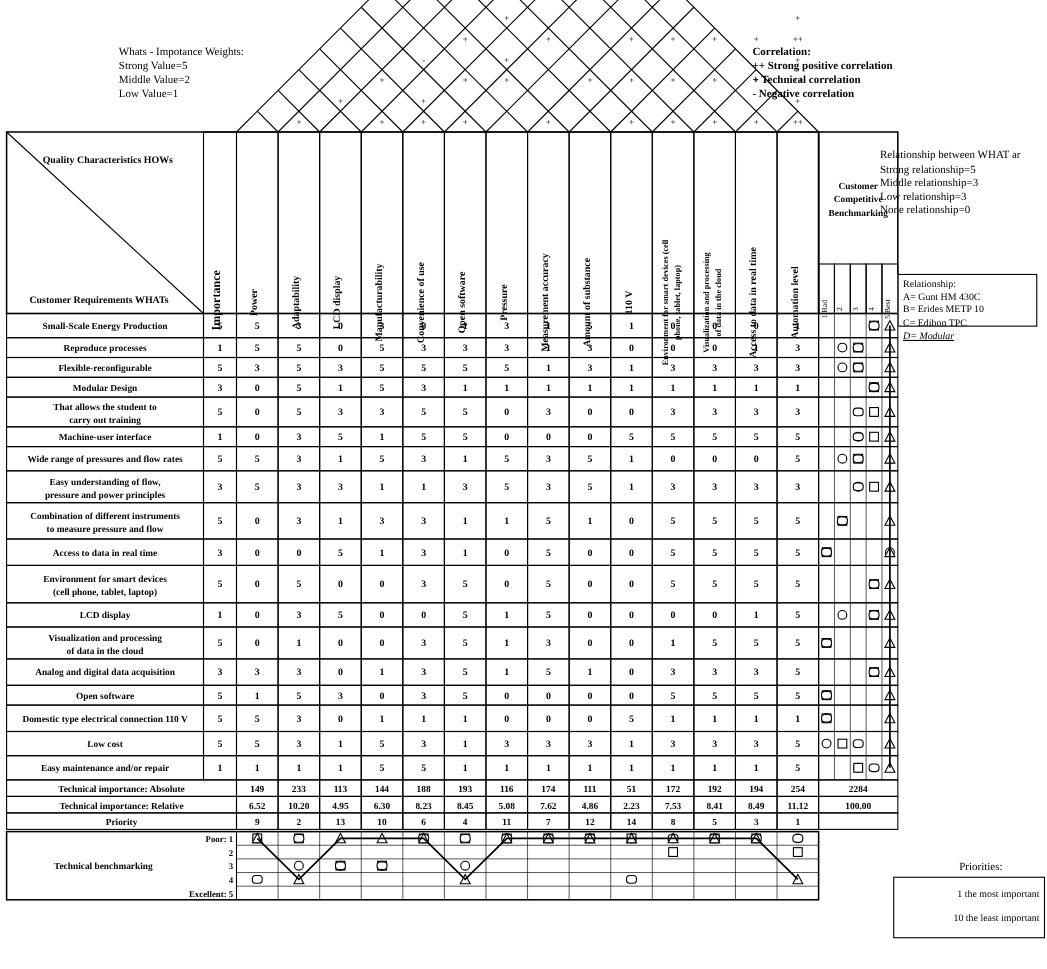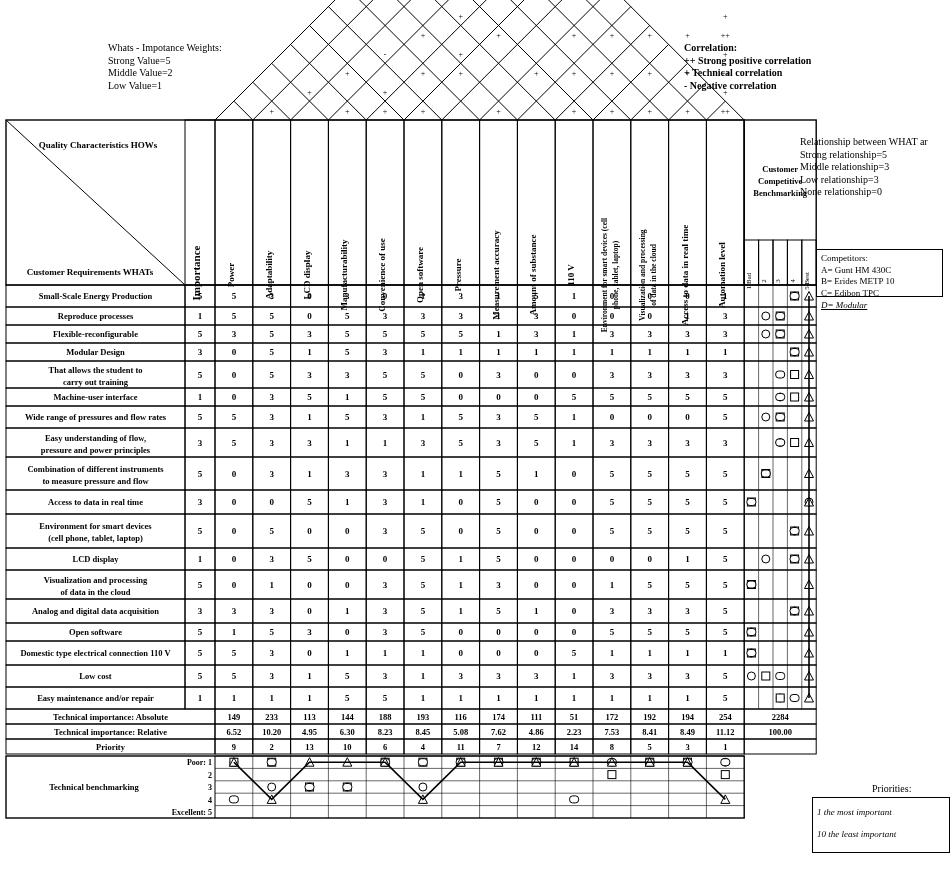--- a/index.html
+++ b/index.html
@@ -1090,27 +1090,27 @@
 <div class="lbl" style="left:800px;top:136px;width:150px;">
   <div>Relationship between WHAT ar</div>
   <div class="bold">Strong relationship=5</div>
   <div class="bold">Middle relationship=3</div>
   <div class="bold">Low relationship=3</div>
   <div class="bold">None relationship=0</div>
 </div>
 
 <div class="note" style="left:816px;top:249px;width:125px;height:46px;">
   <div class="noteInner">
-    <div>Competitors:</div>
+    <div>Relationship:</div>
     <div>A= Gunt HM 430C</div>
     <div>B= Erides METP 10</div>
     <div>C= Edibon  TPC</div>
     <div style="font-style:italic;text-decoration:underline;display:inline-block">D= Modular</div>
   </div>
 </div>
 
 <div class="note" style="left:812px;top:797px;width:136px;height:54px;">
-  <div class="noteInner" style="text-align:left;font-style:italic;">
+  <div class="noteInner" style="text-align:right;">
     <div style="margin-top:6px;">1  the most important</div>
     <div style="margin-top:10px;">10 the least important</div>
   </div>
 </div>
 <div class="lbl bold" style="left:872px;top:783px;">Priorities:</div>
 
 </body></html>

